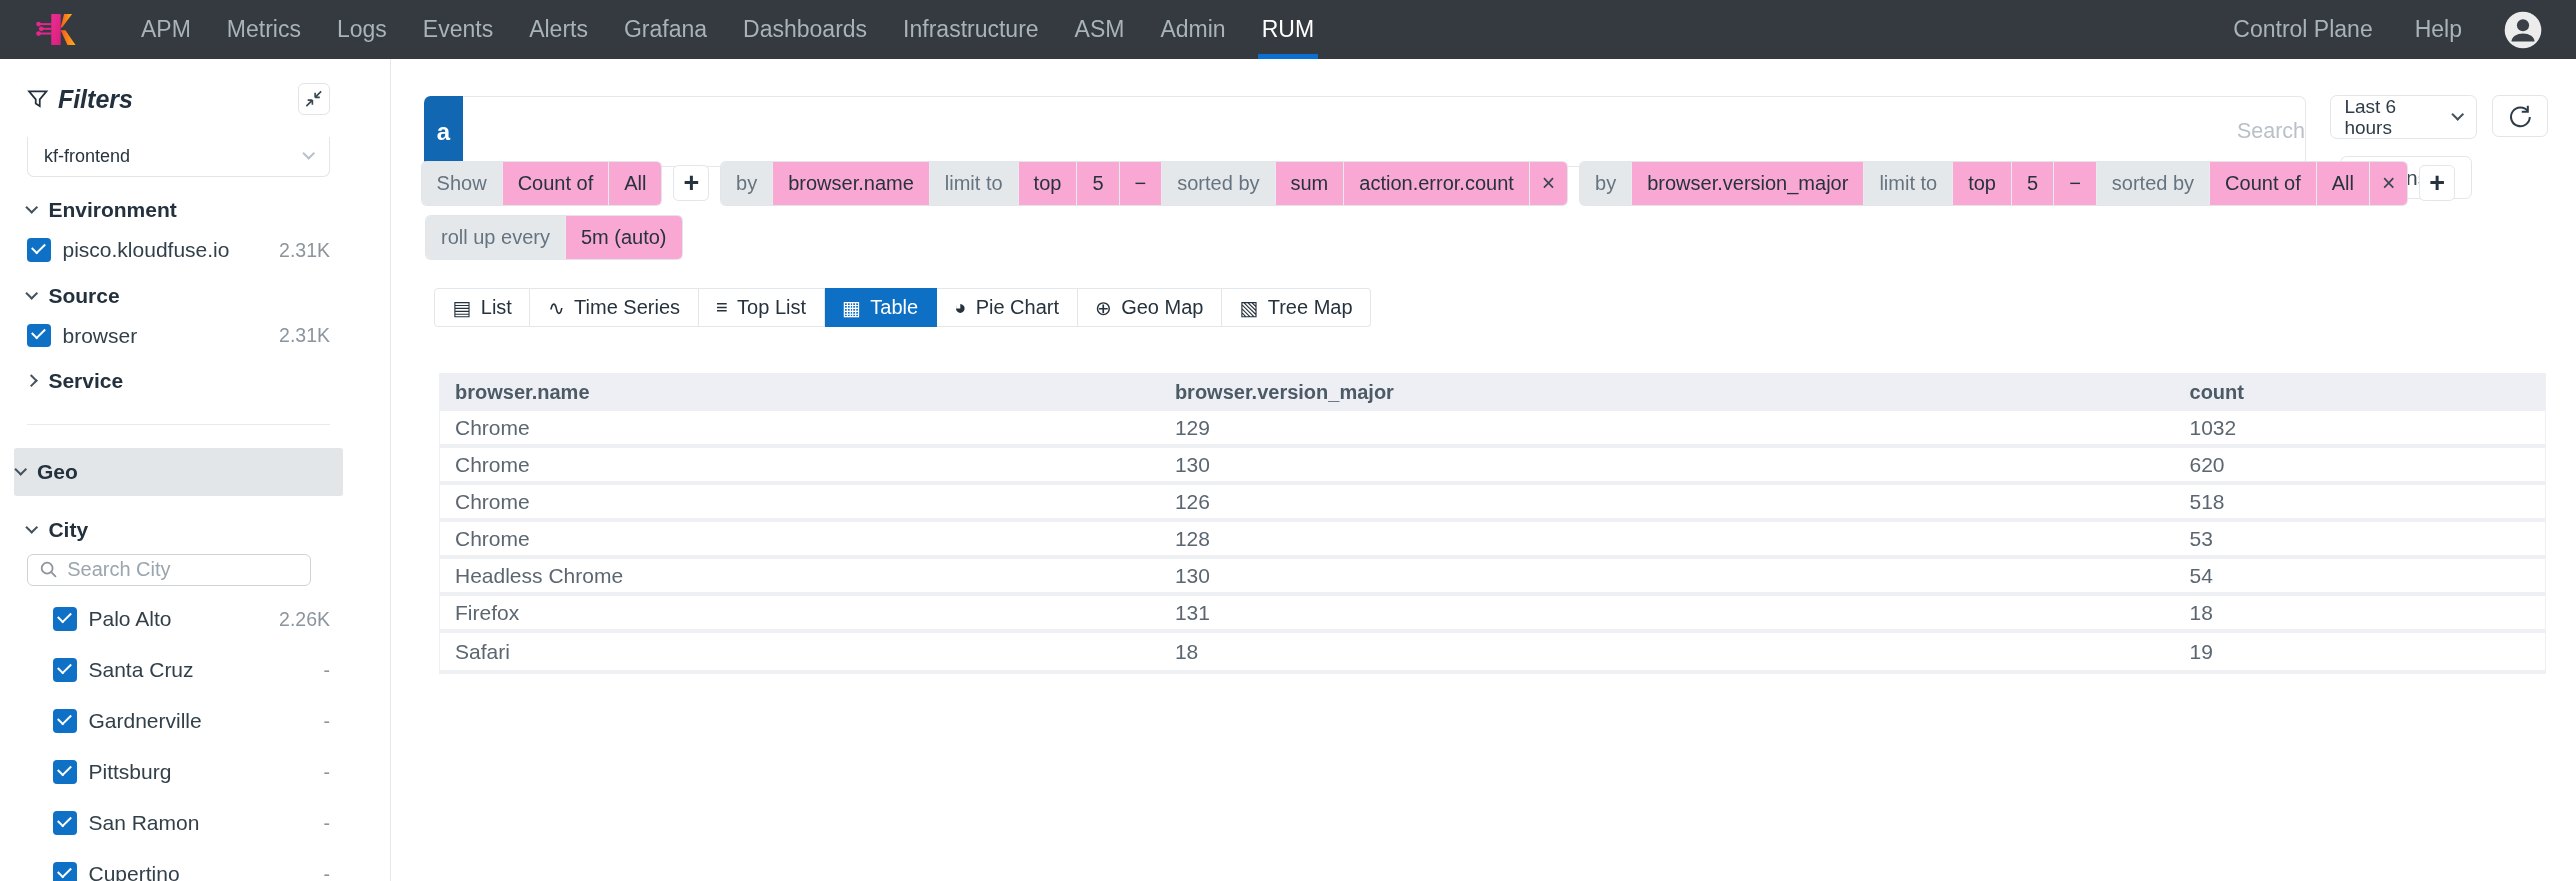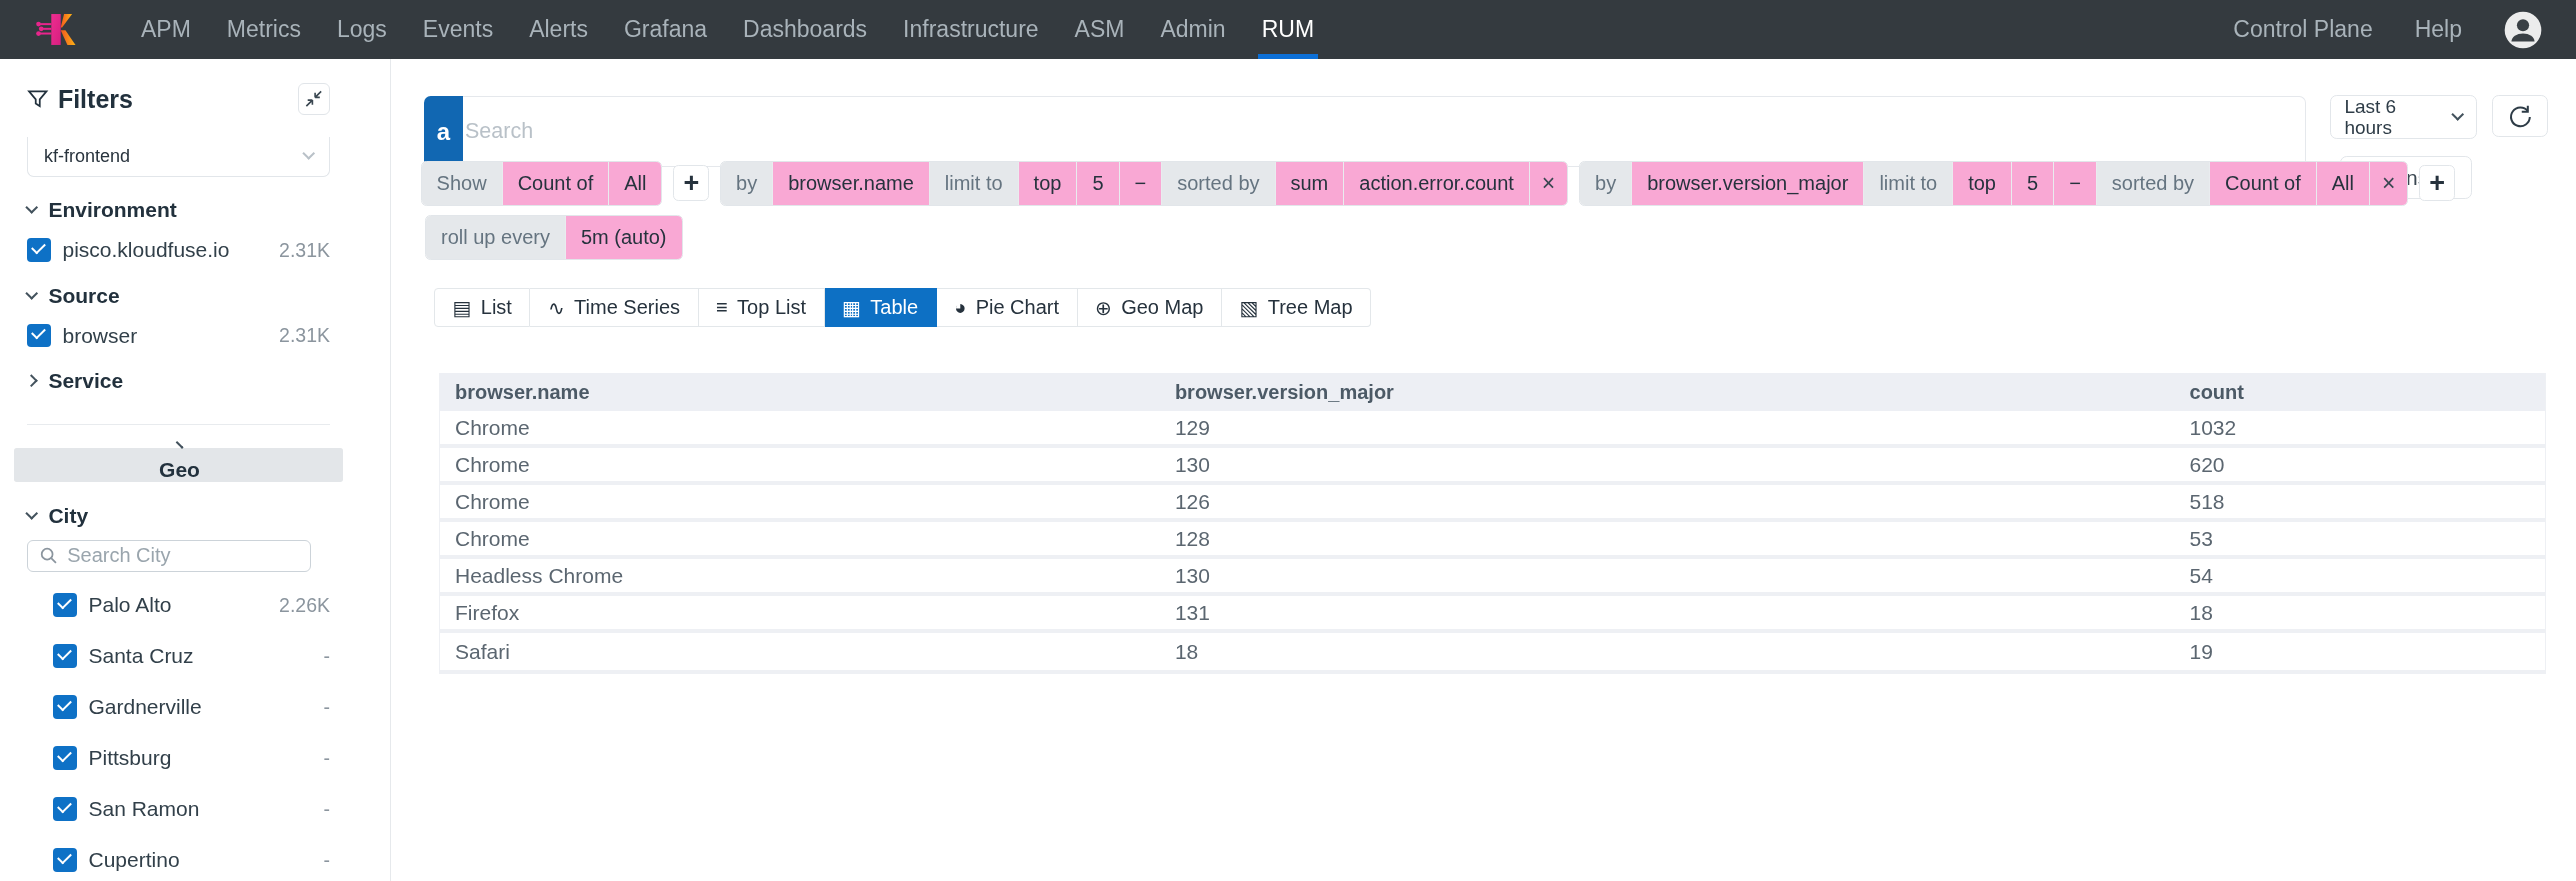--- a/index.html
+++ b/index.html
@@ -30,21 +30,21 @@
   .topnav .spacer { flex:1; }
   .topnav .right { display:flex; align-items:center; gap:42px; }
 
   
   .sidebar {
     position:absolute; left:0; top:59px; width:391px; bottom:0;
     background:#fff; border-right:1.3px solid #e6e9ec;
     padding:0 60px 0 27px; overflow:hidden;
   }
   .sb-header { margin-top:24px; display:flex; align-items:center; }
-  .sb-title { font-size:25px; font-weight:bold; color:#22313d; margin-left:9.4px; }
+  .sb-title { font-size:25px; font-weight:bold; color:#22313d; margin-left:9.4px;font-style:italic; }
   .collapse-btn {
     margin-left:auto; width:32px; height:32px; border:1.3px solid #e1e5e9;
     border-radius:6px; display:flex; align-items:center; justify-content:center;
     background:#fff; cursor:pointer;
   }
   .app-filter { margin-top:21.5px; border-radius:6.7px; }
   .app-filter .af-label {
     background:#e9ecef; border-radius:6.7px 6.7px 0 0; height:33px;
     display:flex; align-items:center; padding-left:16px;
     color:#7a868f; font-size:21px;
@@ -72,21 +72,21 @@
     position:relative; flex:0 0 auto; cursor:pointer;
   }
   .cb::after {
     content:""; position:absolute; left:5.4px; top:4.7px; width:10.8px; height:6px;
     border-left:2.7px solid #fff; border-bottom:2.7px solid #fff;
     transform:rotate(-45deg);
   }
   .sb-divider { margin-top:31px; border-top:1.3px solid #e8ebee; }
   .geo-band {
     margin:23px -13.4px 0 -13.4px; background:#e3e6e9; border-radius:2.7px;
-    height:34px; display:flex; align-items:center; gap:12px; padding-left:2px;flex-direction:column;
+    height:48px; display:flex; align-items:center; gap:12px; padding-left:2px;
   }
   .geo-band .label { font-size:21px; font-weight:bold; color:#22313d; }
   .city-search {
     margin-top:12px; width:284px; height:32px; border:1.3px solid #ccd3d9;
     border-radius:6px; display:flex; align-items:center; padding:0 10.8px; gap:9.4px;
     background:#fff;
   }
   .city-search input {
     border:none; outline:none; font-size:20px; color:#3b82f6; width:100%;
     font-family:inherit; background:transparent;
@@ -106,21 +106,21 @@
     width:39px; background:#1167b2; border-radius:6.7px 0 0 6.7px;
     color:#fff; font-size:24px; font-weight:bold;
     display:flex; align-items:center; justify-content:center;
   }
   .searchbar .inputwrap {
     flex:1; border:1.3px solid #e5e8ec; border-left:none;
     border-radius:0 6.7px 6.7px 0; display:flex; align-items:center;
   }
   .searchbar input {
     width:100%; border:none; outline:none; font-size:21.5px; color:#0c4a6e;
-    padding-left:2px; font-family:inherit; background:transparent;
+    padding-left:2px; font-family:inherit; background:transparent;text-align:right;
   }
   .searchbar input::placeholder { color:#b9c1c8; }
 
   .timerange {
     position:absolute; left:1937px; top:36px; width:147px; height:44px;
     border:1.3px solid #e2e6ea; border-radius:6.7px; background:#fff;
     display:flex; align-items:center; padding:0 13.4px; cursor:pointer;
   }
   .timerange .txt { font-size:19px; line-height:21px; color:#2e3c47; }
   .timerange .chev { margin-left:auto; }

